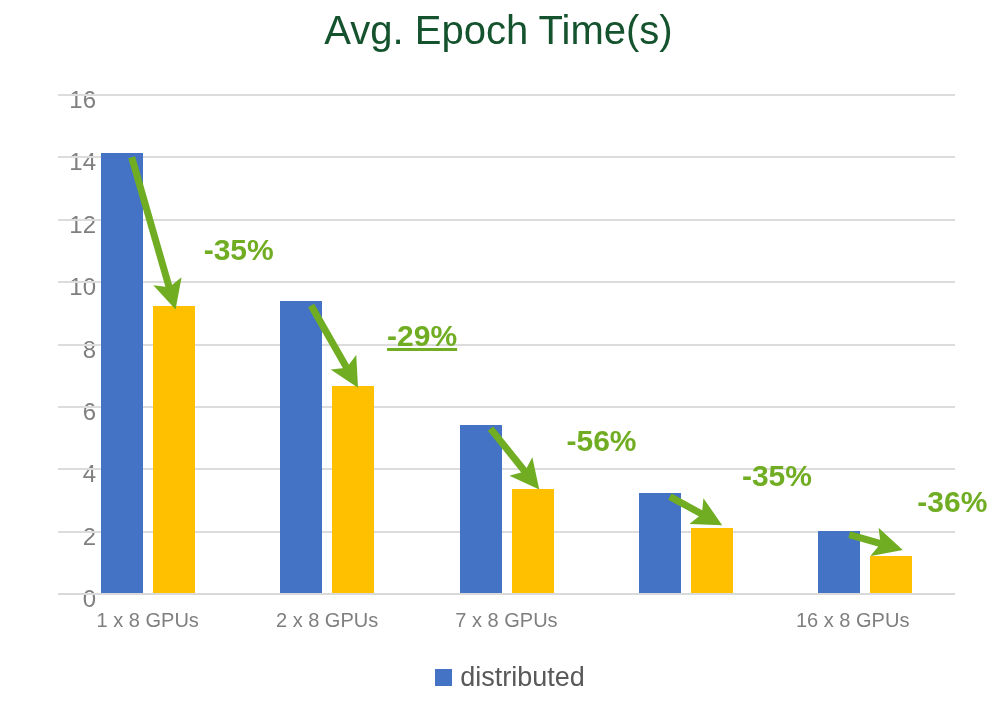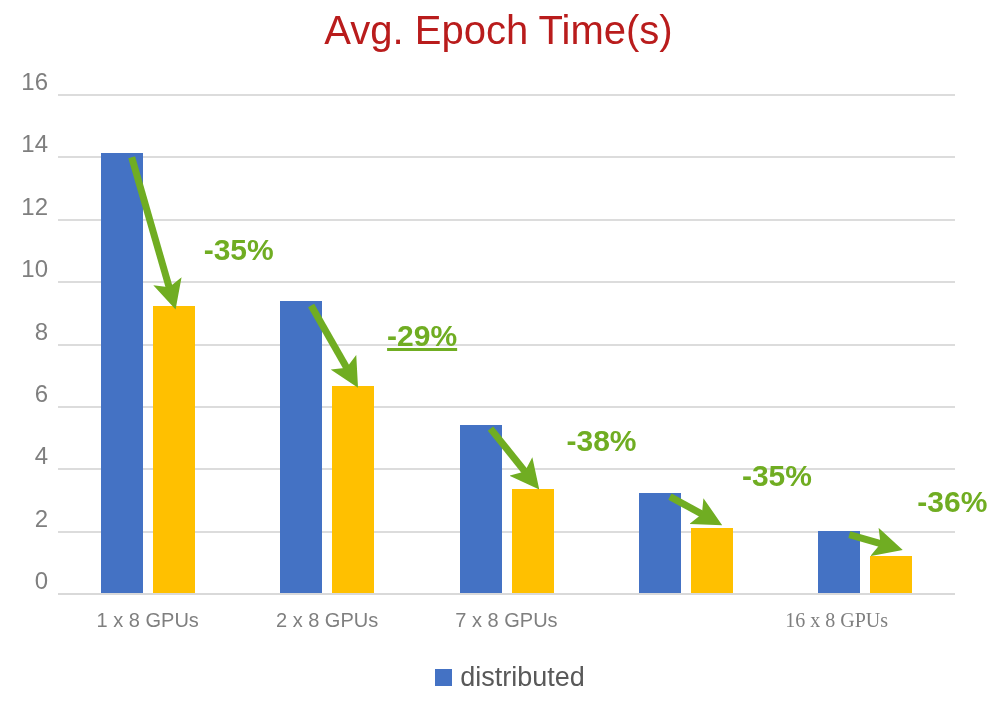--- a/index.html
+++ b/index.html
@@ -25,21 +25,21 @@
 
   
   #chart-title {
     position: absolute;
     left: 0;
     top: 2px;
     width: 997px;
     text-align: center;
     font-size: 40px;
     font-weight: 400;
-    color: #b91c1c;
+    color: #14532d;
     letter-spacing: 0px;
     line-height: 56px;
     white-space: nowrap;
   }
 
   
   #plot-area {
     position: absolute;
     left: 58px;
     top: 94px;
@@ -65,23 +65,24 @@
     width: 50px;
     text-align: right;
     font-size: 24px;
     color: #7f7f7f;
     line-height: 24px;
     white-space: nowrap;
   }
   #y-axis {
     position: absolute;
     left: 0;
-    top: 82px;
+    top: 100px;
     width: 48px;
     height: 499px;
+    padding-left: 48px;
   }
 
   
   .bar {
     position: absolute;
     bottom: 0;
   }
   .bar.distributed { background: #4472c4; }
   .bar.hierarchy  { background: #ffc000; }
 
@@ -189,21 +190,21 @@
       <div class="bar distributed" title="distributed: 3.22" style="left: 580.9px; width: 42px; height: 100.424px;"></div>
       <div class="bar hierarchy" title="hierarchy: 2.07" style="left: 632.9px; width: 42px; height: 64.5581px;"></div>
       <div class="bar distributed" title="distributed: 2" style="left: 760.3px; width: 42px; height: 62.375px;"></div>
       <div class="bar hierarchy" title="hierarchy: 1.18" style="left: 812.3px; width: 42px; height: 36.8012px;"></div>
     </div>
 
   <div id="x-axis">
       <div class="xtick" style="left: 0px; width: 179.4px;">1 x 8 GPUs</div>
       <div class="xtick" style="left: 179.4px; width: 179.4px;">2 x 8 GPUs</div>
       <div class="xtick" style="left: 358.8px; width: 179.4px;">7 x 8 GPUs</div>
-      <div class="xtick" style="left: 689px; width: 179.4px; font-family: Liberation Serif, serif;">16 x 8 GPUs</div>
+      <div class="xtick" style="left: 705px; width: 179.4px;">16 x 8 GPUs</div>
     </div>
 
   <svg id="annotation-layer" width="997" height="707" viewBox="0 0 997 707">
     <defs>
       <marker id="arrowhead" markerWidth="4.2" markerHeight="4.2" refX="2.2" refY="2.1" orient="auto" markerUnits="strokeWidth">
         <path d="M0,0 L4.2,2.1 L0,4.2 L0.9,2.1 Z" fill="#70ad22"></path>
       </marker>
     </defs>
     <g id="arrow-group" stroke="#70ad22" stroke-width="7" fill="none">
         <line x1="131.7" y1="157.25625000000002" x2="171.7" y2="296.07500000000005" marker-end="url(#arrowhead)" stroke-linecap="butt"></line>
@@ -216,16 +217,16 @@
 
   <div id="legend">
       <div class="legend-entry">
         <span class="legend-swatch distributed"></span>
         <span class="legend-text">distributed</span>
       </div>
     </div>
 
 <div class="pct-label" style="left: 203.7px; top: 234.075px;">-35%</div>
     <div class="pct-label" style="left: 387.1px; top: 319.603px; text-decoration: underline;">-29%</div>
-    <div class="pct-label" style="left: 566.5px; top: 424.522px;">-38%</div>
+    <div class="pct-label" style="left: 566.5px; top: 424.522px;">-56%</div>
     <div class="pct-label" style="left: 741.9px; top: 460.442px;">-35%</div>
     <div class="pct-label" style="left: 917.3px; top: 486.199px;">-36%</div>
   </div>
 
 </body></html>

